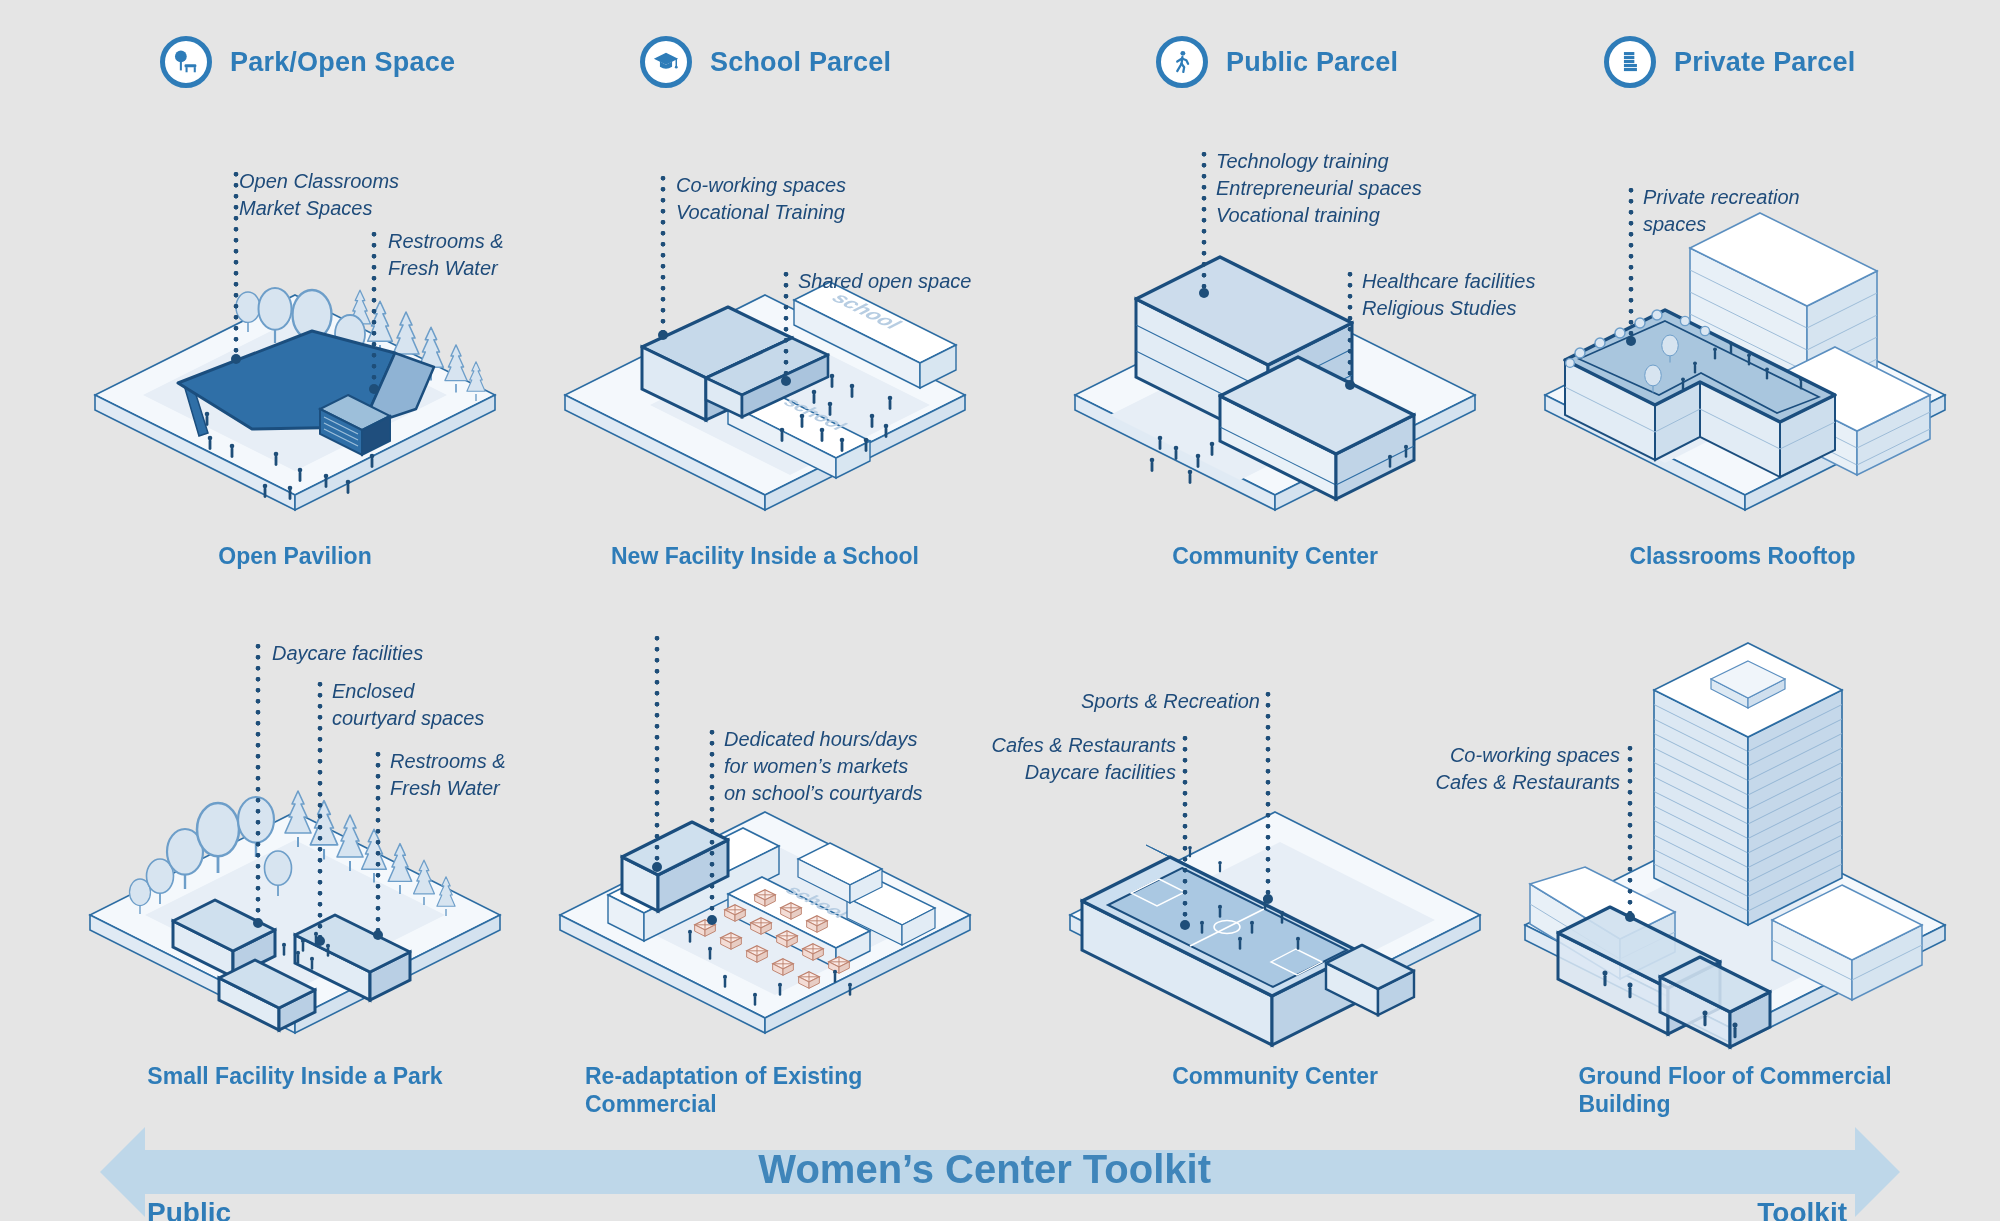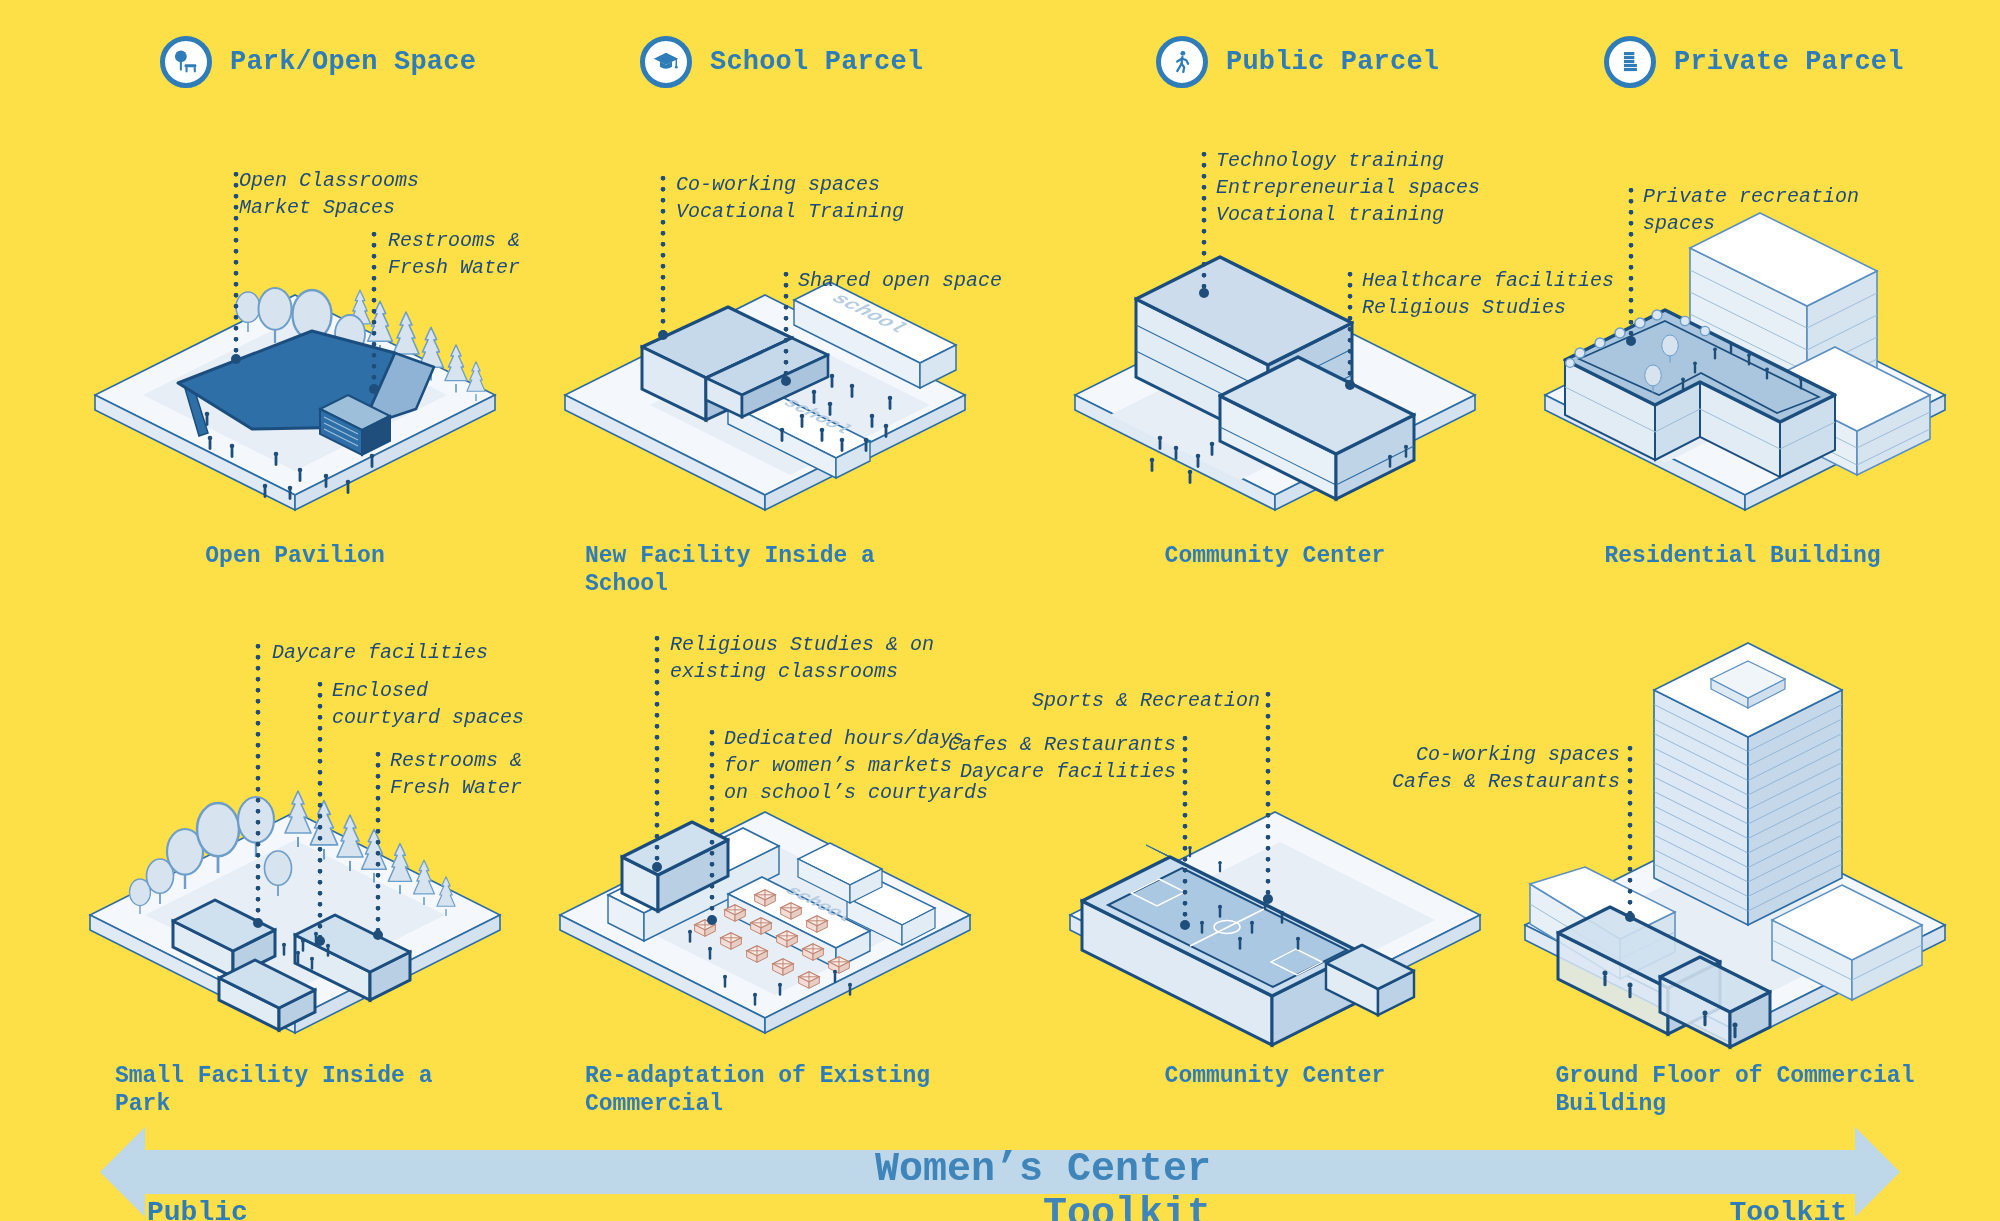--- a/index.html
+++ b/index.html
@@ -1,17 +1,17 @@
 <!DOCTYPE html>
 <html><head>
 <meta charset="utf-8">
 <style>
   html,body{margin:0;padding:0;background:#fff;}
-  .canvas{position:relative;width:2000px;height:1221px;background:#fde047;overflow:hidden;
-          font-family:Liberation Mono, monospace;}
+  .canvas{position:relative;width:2000px;height:1221px;background:#e5e5e5;overflow:hidden;
+          font-family:Liberation Sans, sans-serif;}
   
   .col-header{position:absolute;top:36px;display:flex;align-items:center;gap:18px;}
   .hicon{width:42px;height:42px;border:5px solid #2e7cb8;border-radius:50%;
          display:flex;align-items:center;justify-content:center;background:#fff;flex:0 0 auto;}
   .hlabel{font-size:27px;font-weight:bold;color:#2e7cb8;letter-spacing:.2px;white-space:nowrap;}
   
   .cell{position:absolute;}
   .illus{position:absolute;left:0;top:0;}
   .caption{position:absolute;left:50%;transform:translateX(-50%);width:max-content;max-width:360px;
            font-size:23px;font-weight:bold;color:#2e7cb8;line-height:1.2;
@@ -263,21 +263,21 @@
         <use href="#person" transform="translate(226,256) scale(0.85)"></use>
       <use href="#person" transform="translate(244,268) scale(0.85)"></use>
         <use href="#person" transform="translate(190,276) scale(0.85)"></use>
       <use href="#person" transform="translate(262,282) scale(0.85)"></use>
         <use href="#person" transform="translate(296,292) scale(0.85)"></use>
       <use href="#person" transform="translate(178,292) scale(0.85)"></use>
     </svg>
     <div class="dotline" style="left:123px;top:92px;height:156px"></div>
     <div class="ann" style="left:138px;top:89px">Private recreation
 spaces</div>
-    <div class="caption" style="top:448px">Residential Building</div>
+    <div class="caption" style="top:448px">Classrooms Rooftop</div>
   </div>
 
   <div class="cell" style="left:60px;top:585px;width:470px;height:530px">
     <svg class="illus" width="470" height="475" viewBox="0 0 470 475">
       <path d="M235,227 L440,330 L235,433 L30,330 Z" fill="#f4f8fc" stroke="#2d6da3" stroke-width="1.6"></path>
       <path d="M30,330 L235,433 L235,448 L30,345 Z" fill="#e0eaf4" stroke="#2d6da3" stroke-width="1.6"></path>
       <path d="M440,330 L235,433 L235,448 L440,345 Z" fill="#d4e2ef" stroke="#2d6da3" stroke-width="1.6"></path>
       <path d="M235,255 L385,330 L235,405 L85,330 Z" fill="#e7eef6"></path>
       <use href="#treeR" transform="translate(80,322) scale(0.7)"></use>
       <use href="#treeR" transform="translate(100,310) scale(0.9)"></use>
@@ -357,22 +357,20 @@
       <use href="#stall" transform="translate(279,397) scale(1.15)"></use>
       <use href="#person" transform="translate(195,400) scale(0.9)"></use>
         <use href="#person" transform="translate(250,408) scale(0.9)"></use>
       <use href="#person" transform="translate(305,395) scale(0.9)"></use>
         <use href="#person" transform="translate(225,418) scale(0.9)"></use>
       <use href="#person" transform="translate(180,372) scale(0.9)"></use>
         <use href="#person" transform="translate(320,408) scale(0.9)"></use>
       <use href="#person" transform="translate(160,355) scale(0.9)"></use>
     </svg>
     <div class="dotline" style="left:124px;top:50px;height:234px"></div>
-    <div class="ann" style="left:140px;top:47px">Religious Studies &amp; on
-existing classrooms</div>
     <div class="dotline" style="left:179px;top:144px;height:193px"></div>
     <div class="ann" style="left:194px;top:141px">Dedicated hours/days
 for women’s markets
 on school’s courtyards</div>
     <div class="caption" style="top:478px">Re-adaptation of Existing Commercial</div>
   </div>
 
   <div class="cell" style="left:1040px;top:585px;width:470px;height:530px">
     <svg class="illus" width="470" height="475" viewBox="0 0 470 475">
       <path d="M235,227 L440,330 L235,433 L30,330 Z" fill="#f4f8fc" stroke="#2d6da3" stroke-width="1.6"></path>

